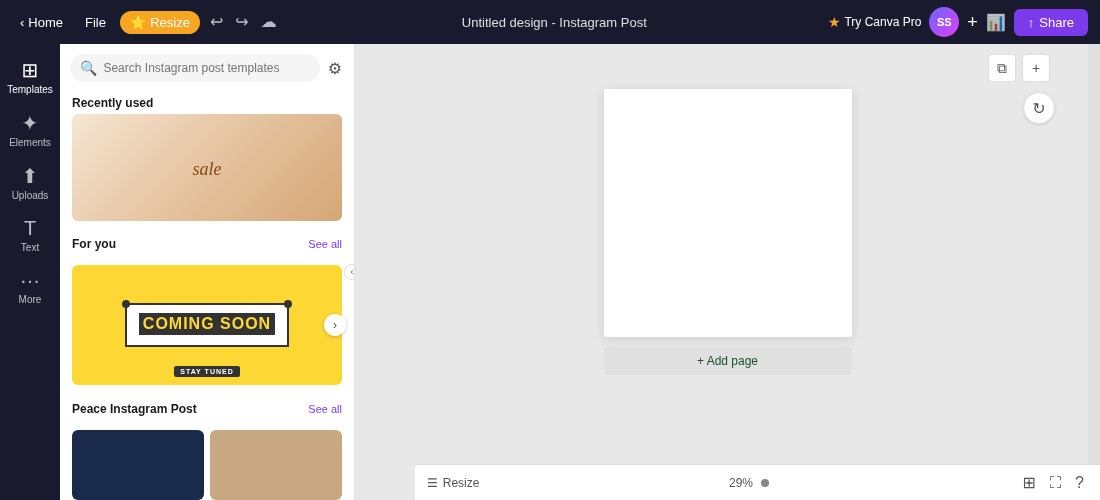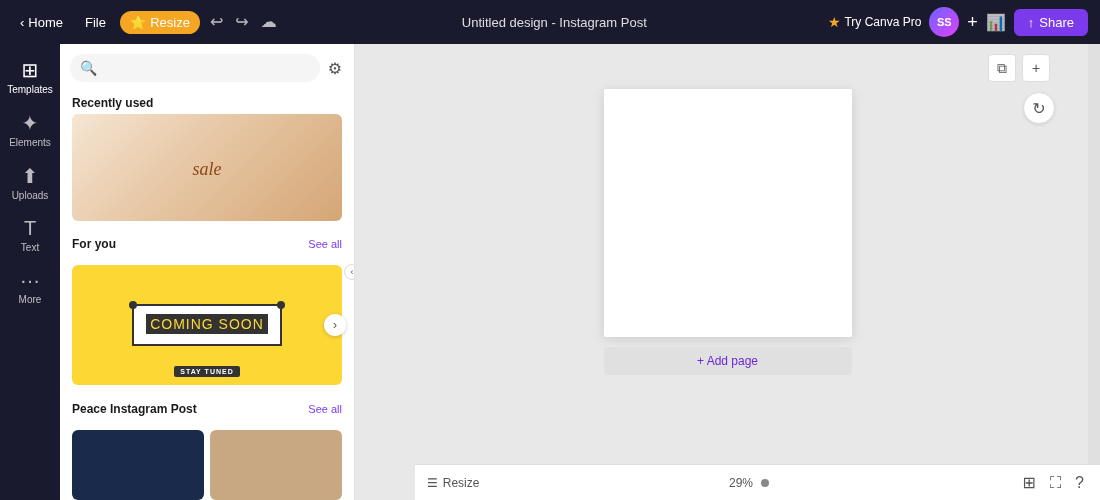--- a/index.html
+++ b/index.html
@@ -148,21 +148,21 @@
     .coming-soon-frame {
       background: #fff; border: 2px solid #333;
       padding: 8px 12px; text-align: center; position: relative;
     }
     .coming-soon-dots {
       position: absolute; top: -5px; left: -5px; right: -5px;
       display: flex; justify-content: space-between;
     }
     .dot { width: 8px; height: 8px; background: #333; border-radius: 50%; }
     .coming-soon-title {
-      font-size: 14px; font-weight: 400; color: #fdd835; background: #333;
+      font-size: 16px; font-weight: 700; color: #fdd835; background: #333;
       padding: 2px 4px; margin-bottom: 2px; letter-spacing: 1px;
     }
     .stay-tuned-badge {
       position: absolute; bottom: 8px;
       background: #333; color: #fff; font-size: 7px; font-weight: 700;
       padding: 2px 6px; border-radius: 2px; letter-spacing: 1px;
     }
     .template-reminder {
       background: #f5ede0; height: 120px; display: flex;
       flex-direction: column; align-items: center; justify-content: center;
@@ -224,21 +224,21 @@
       margin-top: 45px;
       width: 248px; height: 248px;
       background: #fff; box-shadow: 0 2px 12px rgba(0,0,0,0.12);
       border-radius: 2px;
     }
 
     .add-page-btn {
       margin-top: 10px;
       background: #e0e0e0; border: none;
       width: 248px; height: 28px; border-radius: 4px;
-      cursor: pointer; font-size: 12px; color: #6d28d9;
+      cursor: pointer; font-size: 12px; color: #14532d;
       display: flex; align-items: center; justify-content: center; gap: 4px;
     }
 
     
     .right-scroll { position: absolute; right: 0; top: 0; bottom: 0; width: 12px; background: #e0e0e0; }
 
     
     .bottom-bar {
       position: absolute; bottom: 0; left: 60px; right: 0;
       height: 36px; background: #fff; border-top: 1px solid #ddd;
@@ -336,20 +336,21 @@
       <span class="icon-symbol">···</span>
       <span>More</span>
     </div>
   </div>
 
   <div class="templates-panel" style="position:relative;">
 
     <div class="search-bar">
       <div class="search-input-wrap">
         <span class="search-icon">🔍</span>
+        <input class="search-input" type="text" placeholder="Search Instagram post templates" style="">
       </div>
       <button class="filter-btn">⚙</button>
     </div>
 
     <div class="section-title">Recently used</div>
     <div class="recently-used-item">
       <div class="template-preview-october">
         <div class="october-sale-text">
           <div class="sale-cursive">sale</div>
         </div>

